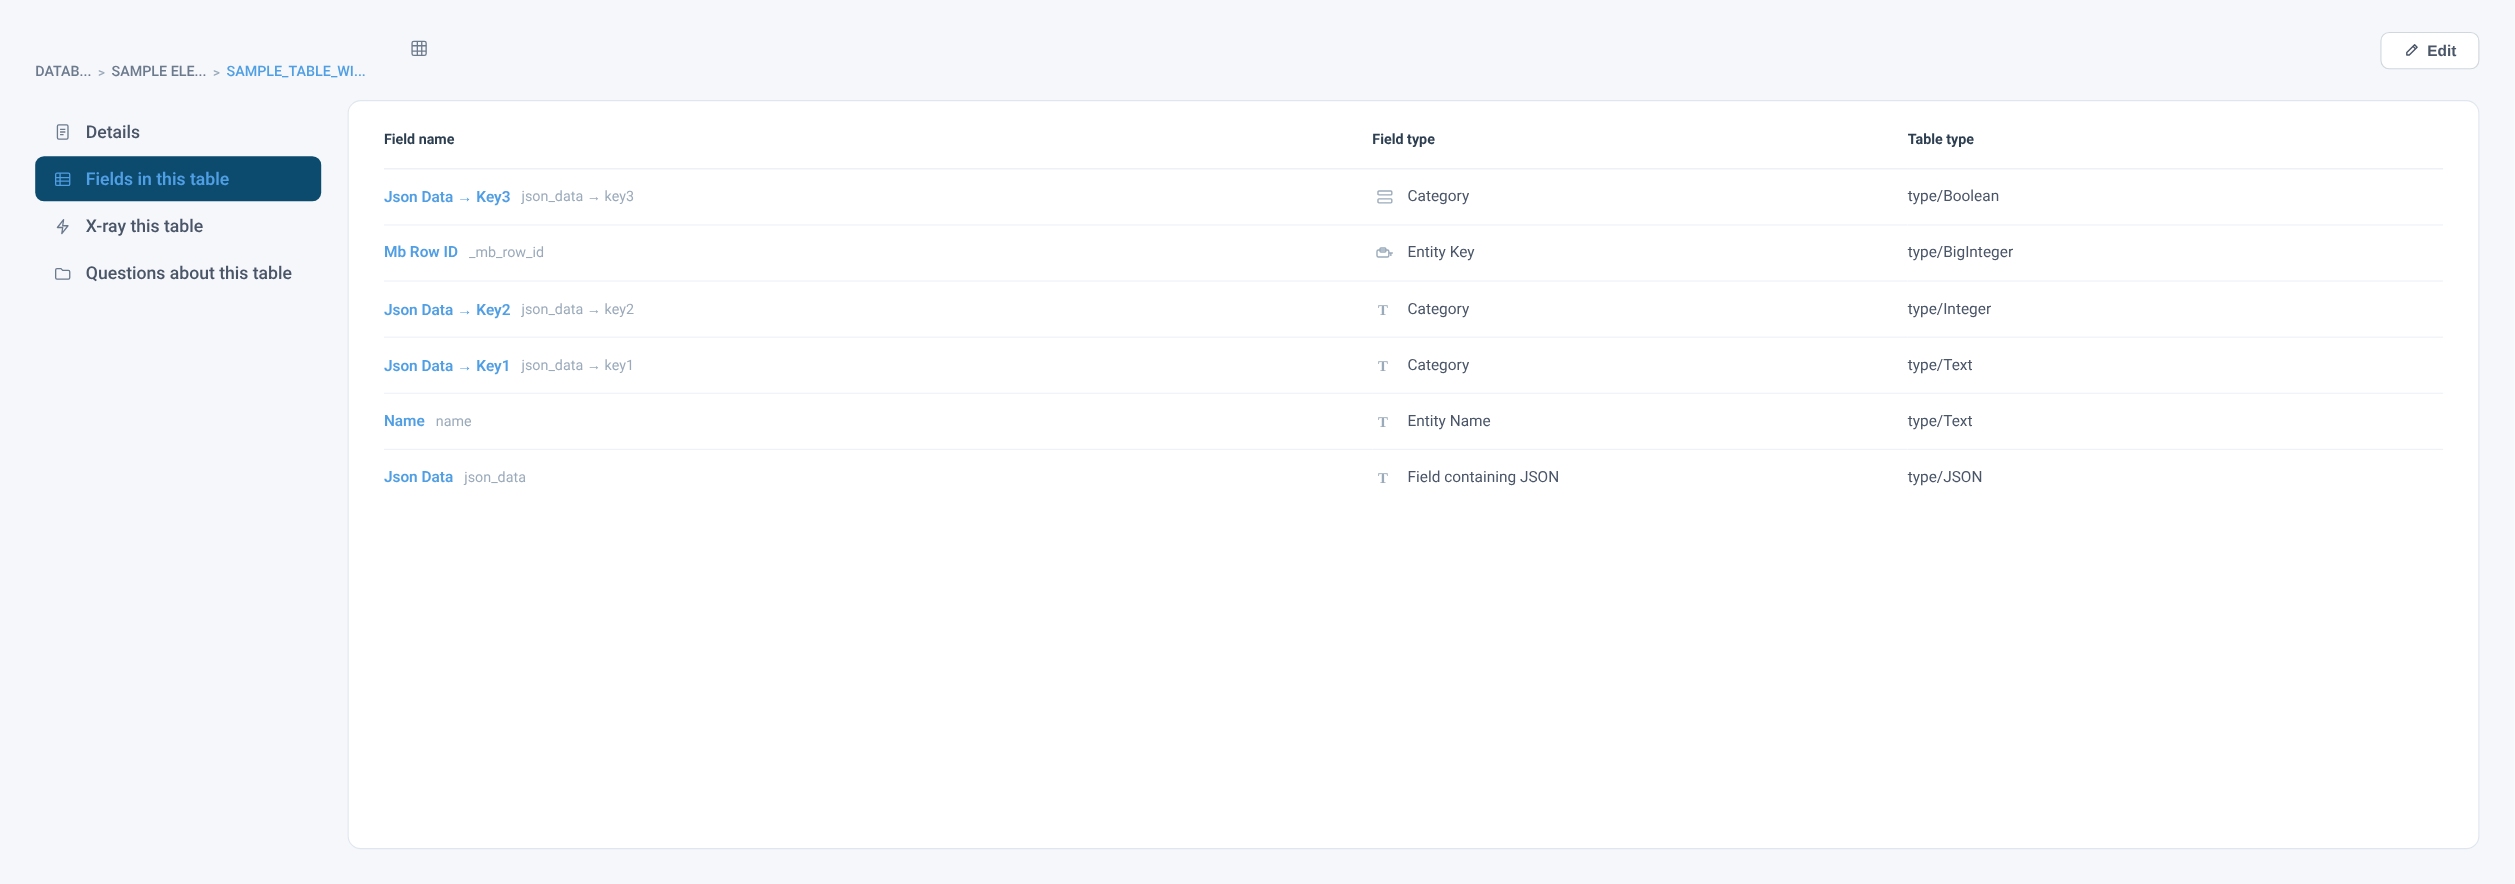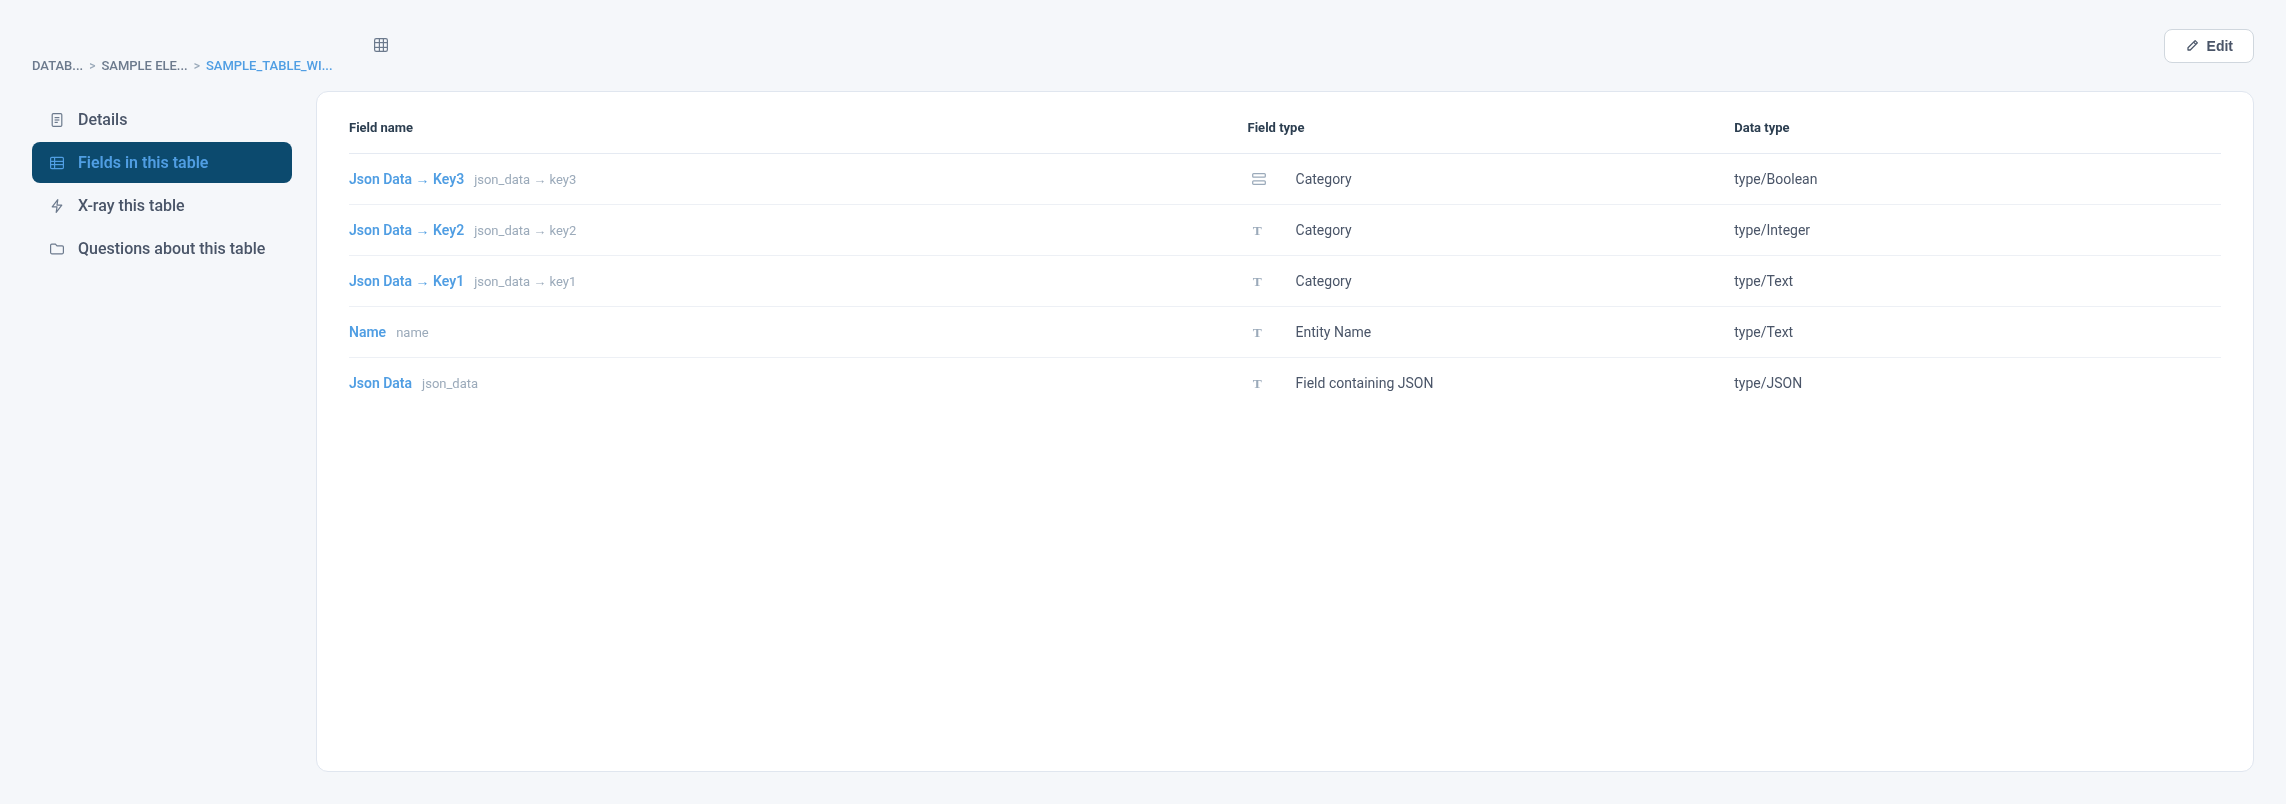--- a/index.html
+++ b/index.html
@@ -187,21 +187,21 @@
 
     .field-name-sub {
       color: #9baaba;
       font-size: 13px;
       font-weight: 400;
     }
 
     .field-type-cell {
       display: flex;
       align-items: center;
-      gap: 26px;
+      gap: 10px;
       color: #4a5568;
       font-size: 14px;
       text-align: right;
     }
 
     .field-type-icon {
       color: #9baaba;
       font-size: 16px;
       width: 22px;
       display: flex;
@@ -305,21 +305,21 @@
       </div>
 
     </nav>
 
     <div class="main-content">
       <table class="fields-table">
         <thead>
           <tr class="table-header-row">
             <th class="th-field-name">Field name</th>
             <th class="th-field-type">Field type</th>
-            <th class="th-data-type">Data type</th>
+            <th class="th-data-type">Table type</th>
           </tr>
         </thead>
         <tbody id="fields-tbody">
 
         <tr>
       <td>
         <div class="field-name-cell">
           <span class="field-name-main">Json Data → Key3</span>
           <span class="field-name-sub">json_data → key3</span>
         </div>
@@ -333,20 +333,42 @@
       </svg>
                   </span>
           <span>Category</span>
         </div>
       </td>
       <td class="data-type-cell">type/Boolean</td>
     </tr>
             <tr>
       <td>
         <div class="field-name-cell">
+          <span class="field-name-main">Mb Row ID</span>
+          <span class="field-name-sub">_mb_row_id</span>
+        </div>
+      </td>
+      <td>
+        <div class="field-type-cell">
+          <span class="field-type-icon">
+                    <svg width="18" height="18" viewBox="0 0 20 20" fill="none" xmlns="http://www.w3.org/2000/svg">
+        <rect x="2" y="7" width="12" height="7" rx="1.5" stroke="#9baaba" stroke-width="1.4" fill="none"></rect>
+        <rect x="5" y="5" width="6" height="4" rx="1" stroke="#9baaba" stroke-width="1.4" fill="none"></rect>
+        <line x1="14" y1="10" x2="18" y2="10" stroke="#9baaba" stroke-width="1.4"></line>
+        <line x1="16" y1="10" x2="16" y2="13" stroke="#9baaba" stroke-width="1.4"></line>
+      </svg>
+                  </span>
+          <span>Entity Key</span>
+        </div>
+      </td>
+      <td class="data-type-cell">type/BigInteger</td>
+    </tr>
+            <tr>
+      <td>
+        <div class="field-name-cell">
           <span class="field-name-main">Json Data → Key2</span>
           <span class="field-name-sub">json_data → key2</span>
         </div>
       </td>
       <td>
         <div class="field-type-cell">
           <span class="field-type-icon">
                     <svg width="18" height="18" viewBox="0 0 20 20" fill="none" xmlns="http://www.w3.org/2000/svg">
         <text x="3" y="16" font-size="15" font-family="serif" font-weight="bold" fill="#9baaba">T</text>
       </svg>

